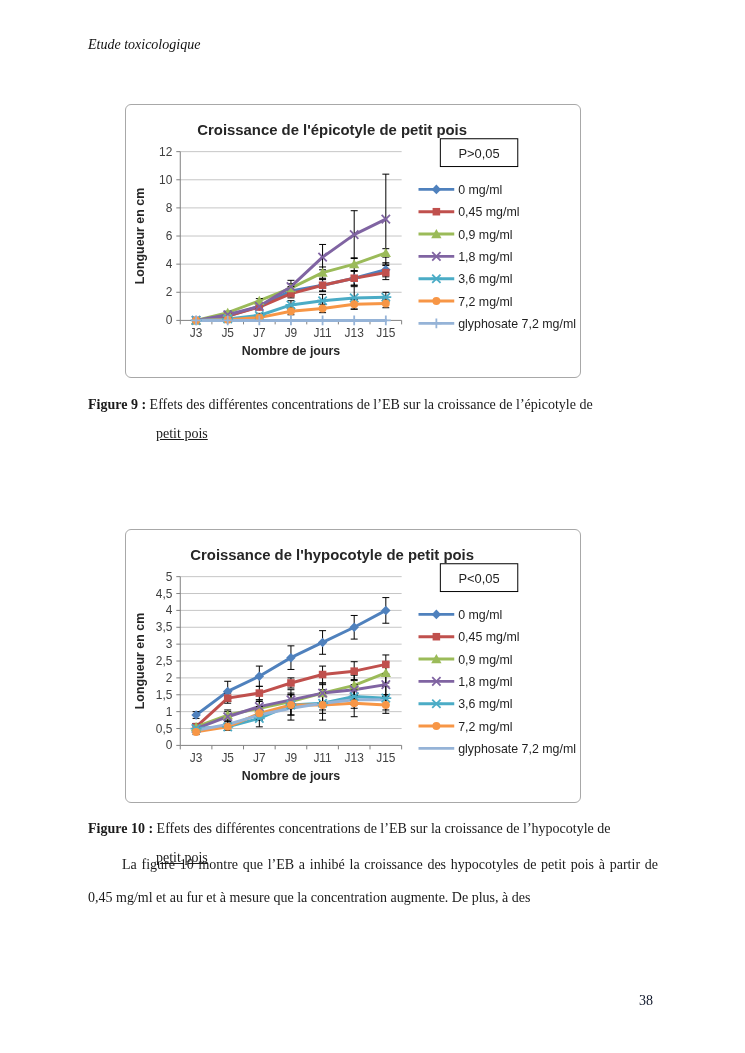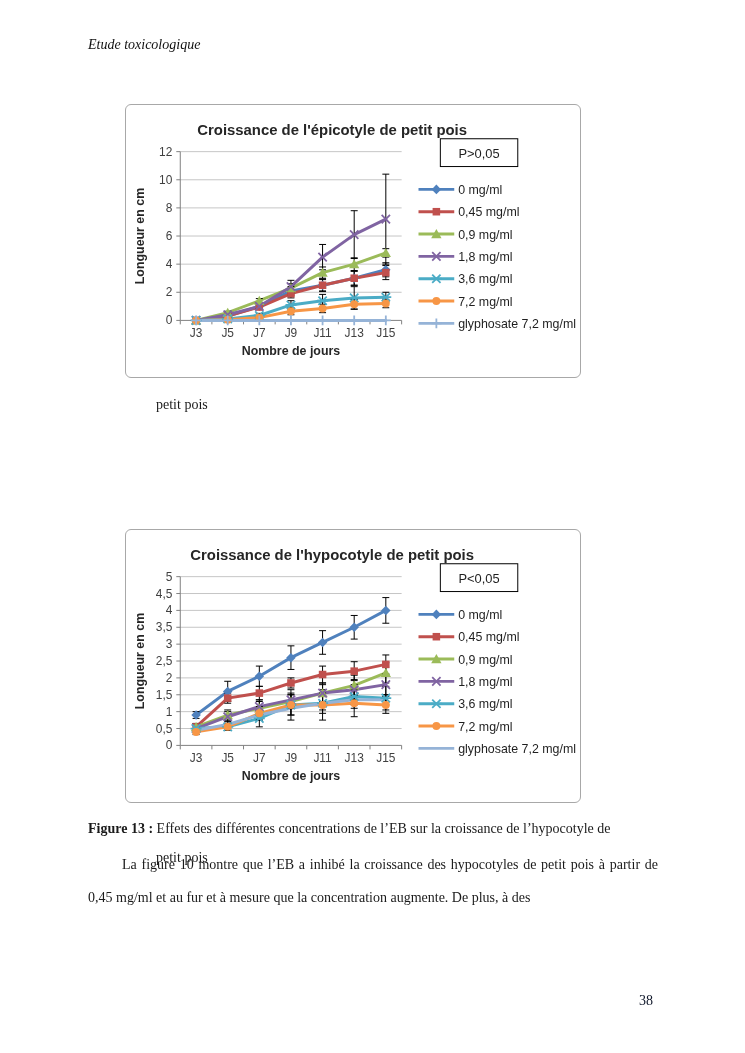--- a/index.html
+++ b/index.html
@@ -24,21 +24,21 @@
   }
   #chart1{top:104px;}
   #chart2{top:529px;}
   .caption{
     position:absolute;left:88px;width:610px;
     font-size:14px;line-height:29px;white-space:nowrap;
   }
   #caption9{top:390px;}
   #caption10{top:814px;}
   .caption .fig-label{font-weight:bold;}
-  .caption .line2{padding-left:68px;white-space:normal;}
+  .caption .line2{padding-left:68px;white-space:normal;text-decoration:underline;}
   .body-para{
     position:absolute;left:88px;width:570px;
     font-size:14px;line-height:33px;
     text-align:justify;text-indent:34px;
   }
   #para1{top:436px;}
   #para2{top:848px;}
   .page-number{
     position:absolute;left:639px;top:993px;
     font-size:14px;color:#0f172a;
@@ -229,20 +229,21 @@
           </g>
           <g>
             <line x1="294" y1="220" x2="330" y2="220" stroke="#95B3D7" stroke-width="3"></line>
             <path d="M307 220L317 220M312 215L312 225" stroke="#95B3D7" stroke-width="1.8" fill="none"></path>
             <text x="334" y="224.5" font-size="12.5" fill="#1f1f1f">glyphosate 7,2 mg/ml</text>
           </g>
         </g>
       </svg></div>
 
   <div class="caption" id="caption9">
+    <div><span class="fig-label">Figure 9 :</span><span> Effets des différentes concentrations de l’EB sur la croissance de l’épicotyle de</span></div>
     <div class="line2">petit pois</div>
   </div>
 
 
   <div class="chart-box" id="chart2"><svg viewBox="0 0 454 272" width="452" height="270">
         <g>
           <line x1="54" y1="217" x2="277" y2="217" stroke="#808080" stroke-width="1"></line>
           <line x1="50" y1="217" x2="54" y2="217" stroke="#808080"></line>
           <text x="46" y="221" font-size="12" fill="#404040" text-anchor="end">0</text>
           <line x1="54" y1="200" x2="277" y2="200" stroke="#c6c6c6" stroke-width="1"></line>
@@ -435,20 +436,20 @@
             <text x="334" y="202" font-size="12.5" fill="#1f1f1f">7,2 mg/ml</text>
           </g>
           <g>
             <line x1="294" y1="220" x2="330" y2="220" stroke="#95B3D7" stroke-width="3"></line>
             <text x="334" y="224.5" font-size="12.5" fill="#1f1f1f">glyphosate 7,2 mg/ml</text>
           </g>
         </g>
       </svg></div>
 
   <div class="caption" id="caption10">
-    <div><span class="fig-label">Figure 13 :</span><span> Effets des différentes concentrations de l’EB sur la croissance de l’hypocotyle de</span></div>
+    <div><span class="fig-label">Figure 10 :</span><span> Effets des différentes concentrations de l’EB sur la croissance de l’hypocotyle de</span></div>
     <div class="line2">petit pois</div>
   </div>
 
   <div class="body-para" id="para2">La figure 10 montre que l’EB a inhibé la croissance des hypocotyles de petit pois à partir de 0,45 mg/ml et au fur et à mesure que la concentration augmente. De plus, à des</div>
 
   <div class="page-number">38</div>
 </div>
 
 </body></html>

